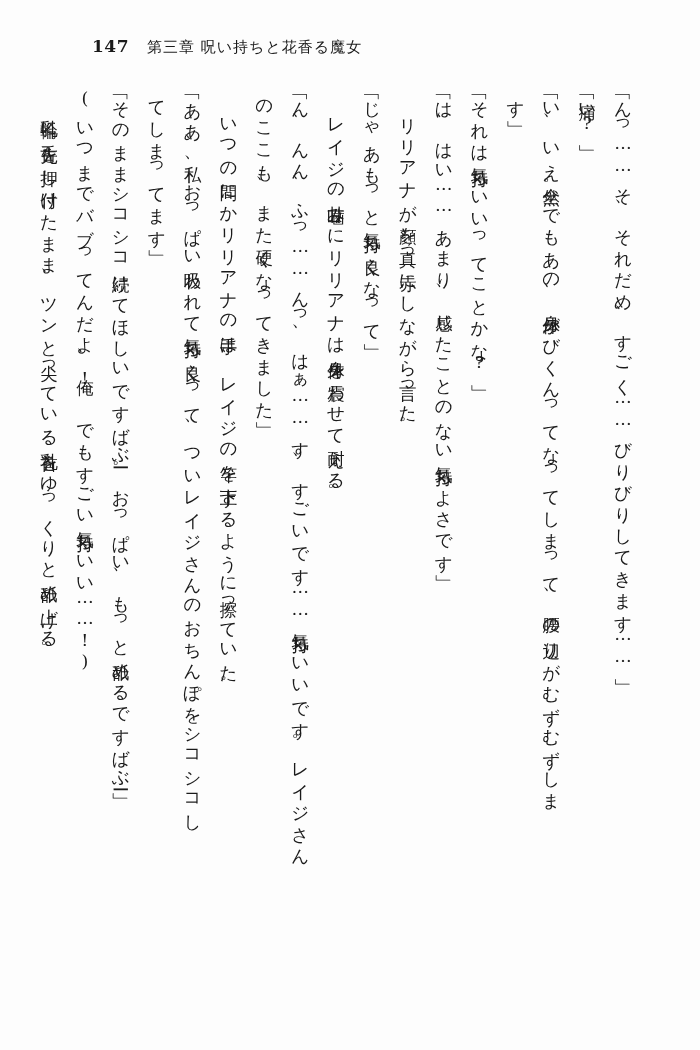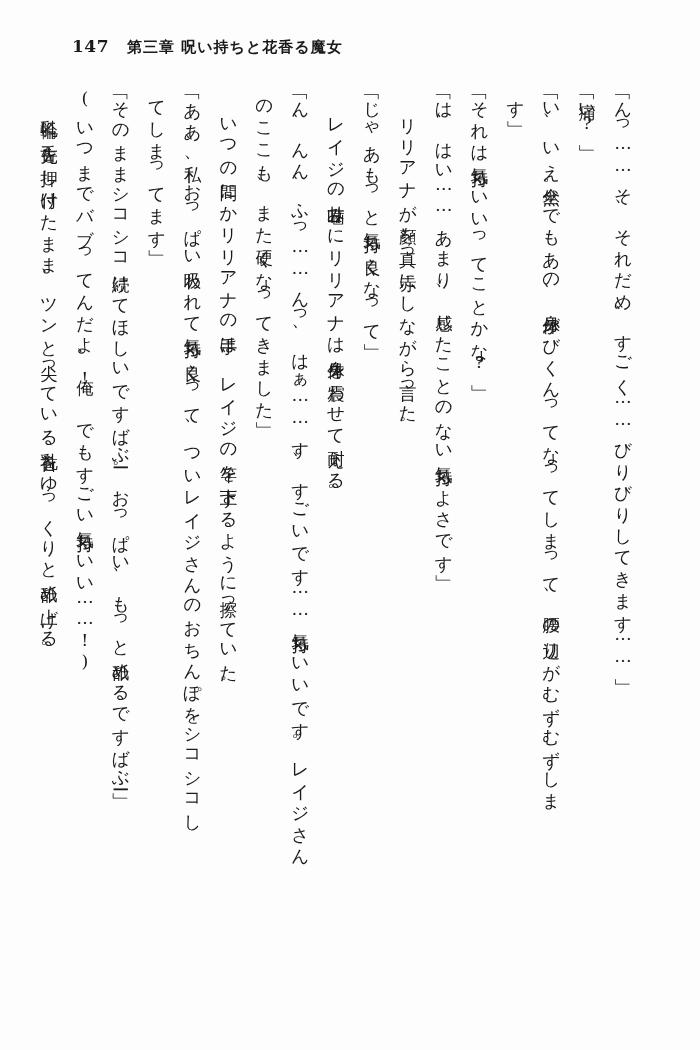--- a/index.html
+++ b/index.html
@@ -19,34 +19,34 @@
     width: 700px;
     height: 1050px;
     box-sizing: border-box;
     background: #fdfdfd;
   }
 
   
   .header {
     position: absolute;
     top: 36px;
-    left: 72px;
+    left: 92px;
     display: flex;
     align-items: baseline;
     gap: 18px;
     white-space: nowrap;
   }
   .page-number {
     font-size: 17px;
     font-weight: bold;
     letter-spacing: 0.5px;
   }
   .chapter-title {
     font-size: 15px;
-    font-weight: bold;
+    font-weight: normal;
     letter-spacing: 1px;
   }
 
   
   .body-area {
     position: absolute;
     top: 88px;
     left: 62px;
     width: 578px;
     height: 900px;

